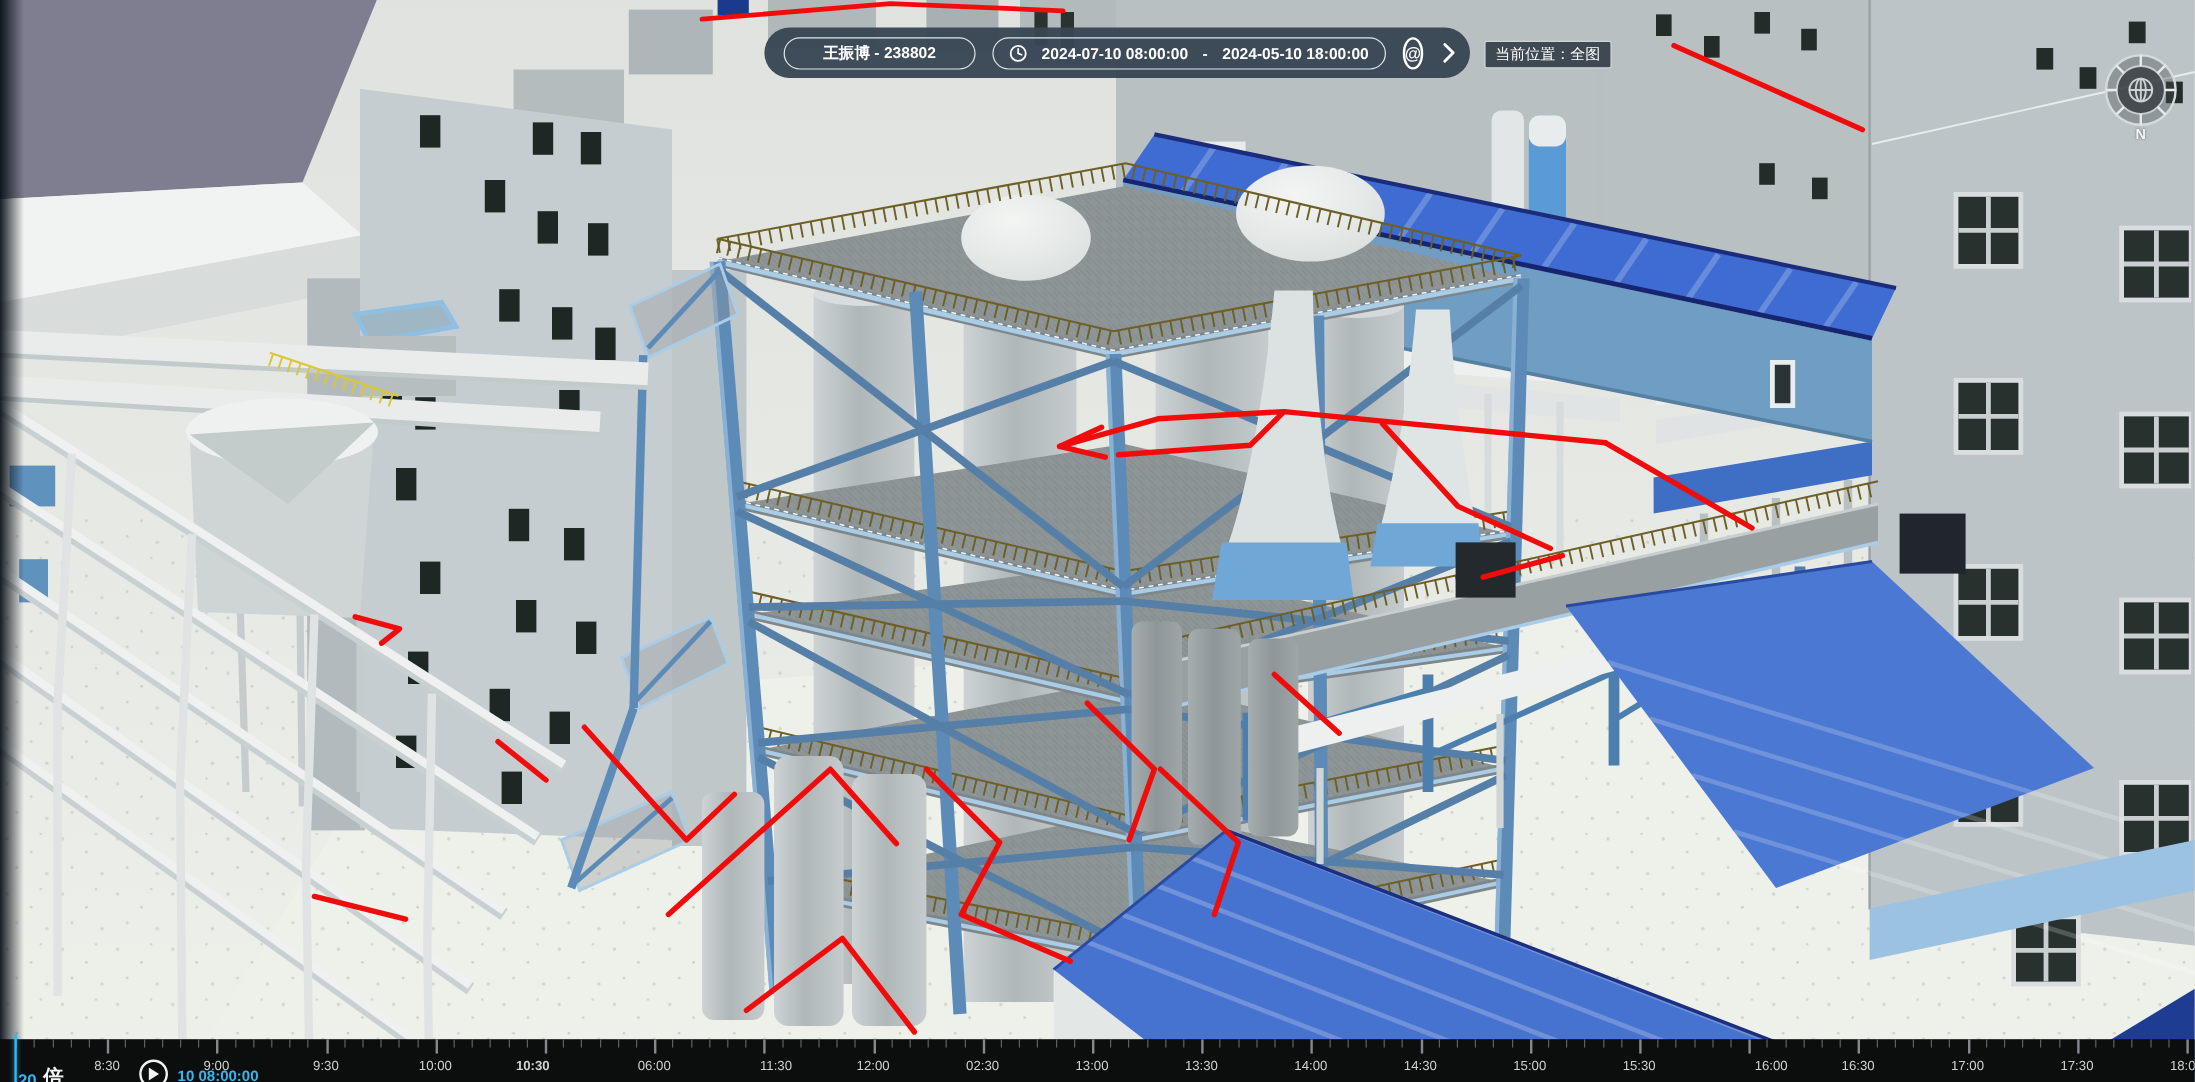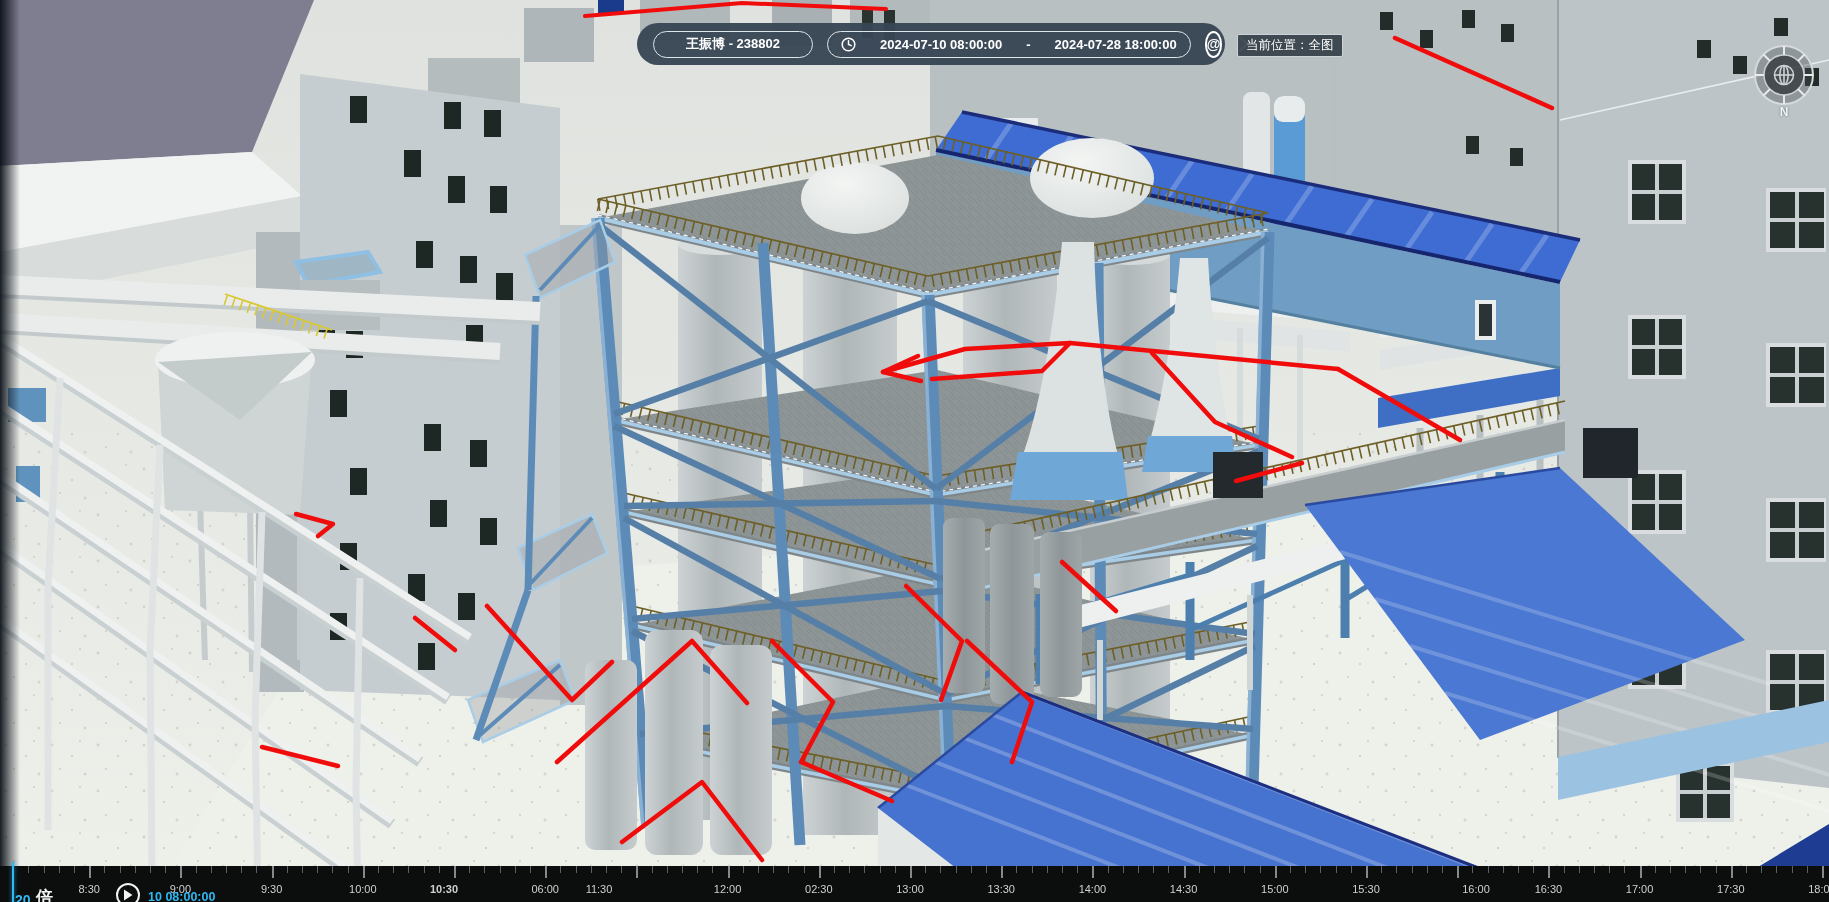--- a/index.html
+++ b/index.html
@@ -8,21 +8,21 @@
   #scene{position:absolute;left:0;top:0;width:1829px;height:902px;display:block;}
   #edge-fade{position:absolute;left:0;top:0;width:20px;height:902px;
              background:linear-gradient(90deg,rgba(6,12,20,.92),rgba(6,12,20,0));pointer-events:none;}
   
   .topbar{position:absolute;left:637px;top:23px;width:588px;height:42px;background:rgba(56,70,84,.96);
           border-radius:21px;display:flex;align-items:center;padding:0 16px;box-sizing:border-box;gap:14px;
           color:#fff;z-index:30;}
   .pill{border:1px solid #dfe6ea;border-radius:14px;height:27px;display:flex;align-items:center;
         padding:0 16px;font-size:13px;font-weight:bold;color:#fff;white-space:nowrap;box-sizing:border-box;}
   .pill.name{min-width:160px;justify-content:center;}
-  .pill.dates{gap:24px;padding:0 13px;}
+  .pill.dates{gap:12px;padding:0 13px;}
   .clock-ic{width:15px;height:15px;display:inline-block;}
   .at-ic{width:27px;height:27px;border:2px solid #fff;border-radius:50%;display:flex;align-items:center;
          justify-content:center;font-size:14px;font-weight:bold;color:#fff;box-sizing:border-box;cursor:pointer;}
   .chev{width:16px;height:20px;display:flex;align-items:center;cursor:pointer;}
   .loc-label{position:absolute;left:1237px;top:34px;height:21px;background:rgba(44,56,66,.88);
              border:1px solid #ccd4da;border-radius:2px;color:#fff;font-size:12.5px;display:flex;
              align-items:center;padding:0 8px;z-index:30;white-space:nowrap;}
   
   .compass{position:absolute;left:1752px;top:43px;width:64px;height:84px;z-index:25;}
   .compass .n{position:absolute;left:0;top:62px;width:64px;text-align:center;color:#f4f6f6;
@@ -504,21 +504,21 @@
   </div>
   <div class="pill dates">
     <span class="clock-ic">
       <svg width="15" height="15" viewBox="0 0 15 15">
         <circle cx="7.5" cy="7.5" r="6.3" fill="none" stroke="#fff" stroke-width="1.5"></circle>
         <path d="M7.5,3.8 L7.5,7.5 L10.3,8.6" fill="none" stroke="#fff" stroke-width="1.5" stroke-linecap="round"></path>
       </svg>
     </span>
     <span>2024-07-10 08:00:00</span>
     <span>-</span>
-    <span>2024-07-28 18:00:00</span>
+    <span>2024-05-10 18:00:00</span>
   </div>
   <div class="at-ic">
     <span>@</span>
   </div>
   <div class="chev">
     <svg width="14" height="20" viewBox="0 0 14 20">
       <polyline points="4,3 11,10 4,17" fill="none" stroke="#fff" stroke-width="2.4" stroke-linecap="round" stroke-linejoin="round"></polyline>
     </svg>
   </div>
 </div>
@@ -674,21 +674,21 @@
       <div class="tick minor" style="left: 1806.8px;"></div>
       <div class="tick major" style="left: 1822px;"></div>
     </div>
   <div id="tlabels">
       <span class="tlabel" style="left: 89.2px;">8:30</span>
       <span class="tlabel" style="left: 180.4px;">9:00</span>
       <span class="tlabel" style="left: 271.6px;">9:30</span>
       <span class="tlabel" style="left: 362.8px;">10:00</span>
       <span class="tlabel" style="left: 444px; font-weight: bold;">10:30</span>
       <span class="tlabel" style="left: 545.2px;">06:00</span>
-      <span class="tlabel" style="left: 599px;">11:30</span>
+      <span class="tlabel" style="left: 630px; text-align: right;">11:30</span>
       <span class="tlabel" style="left: 727.6px;">12:00</span>
       <span class="tlabel" style="left: 818.8px;">02:30</span>
       <span class="tlabel" style="left: 910px;">13:00</span>
       <span class="tlabel" style="left: 1001.2px;">13:30</span>
       <span class="tlabel" style="left: 1092.4px;">14:00</span>
       <span class="tlabel" style="left: 1183.6px;">14:30</span>
       <span class="tlabel" style="left: 1274.8px;">15:00</span>
       <span class="tlabel" style="left: 1366px;">15:30</span>
       <span class="tlabel" style="left: 1476px;">16:00</span>
       <span class="tlabel" style="left: 1548.4px;">16:30</span>

